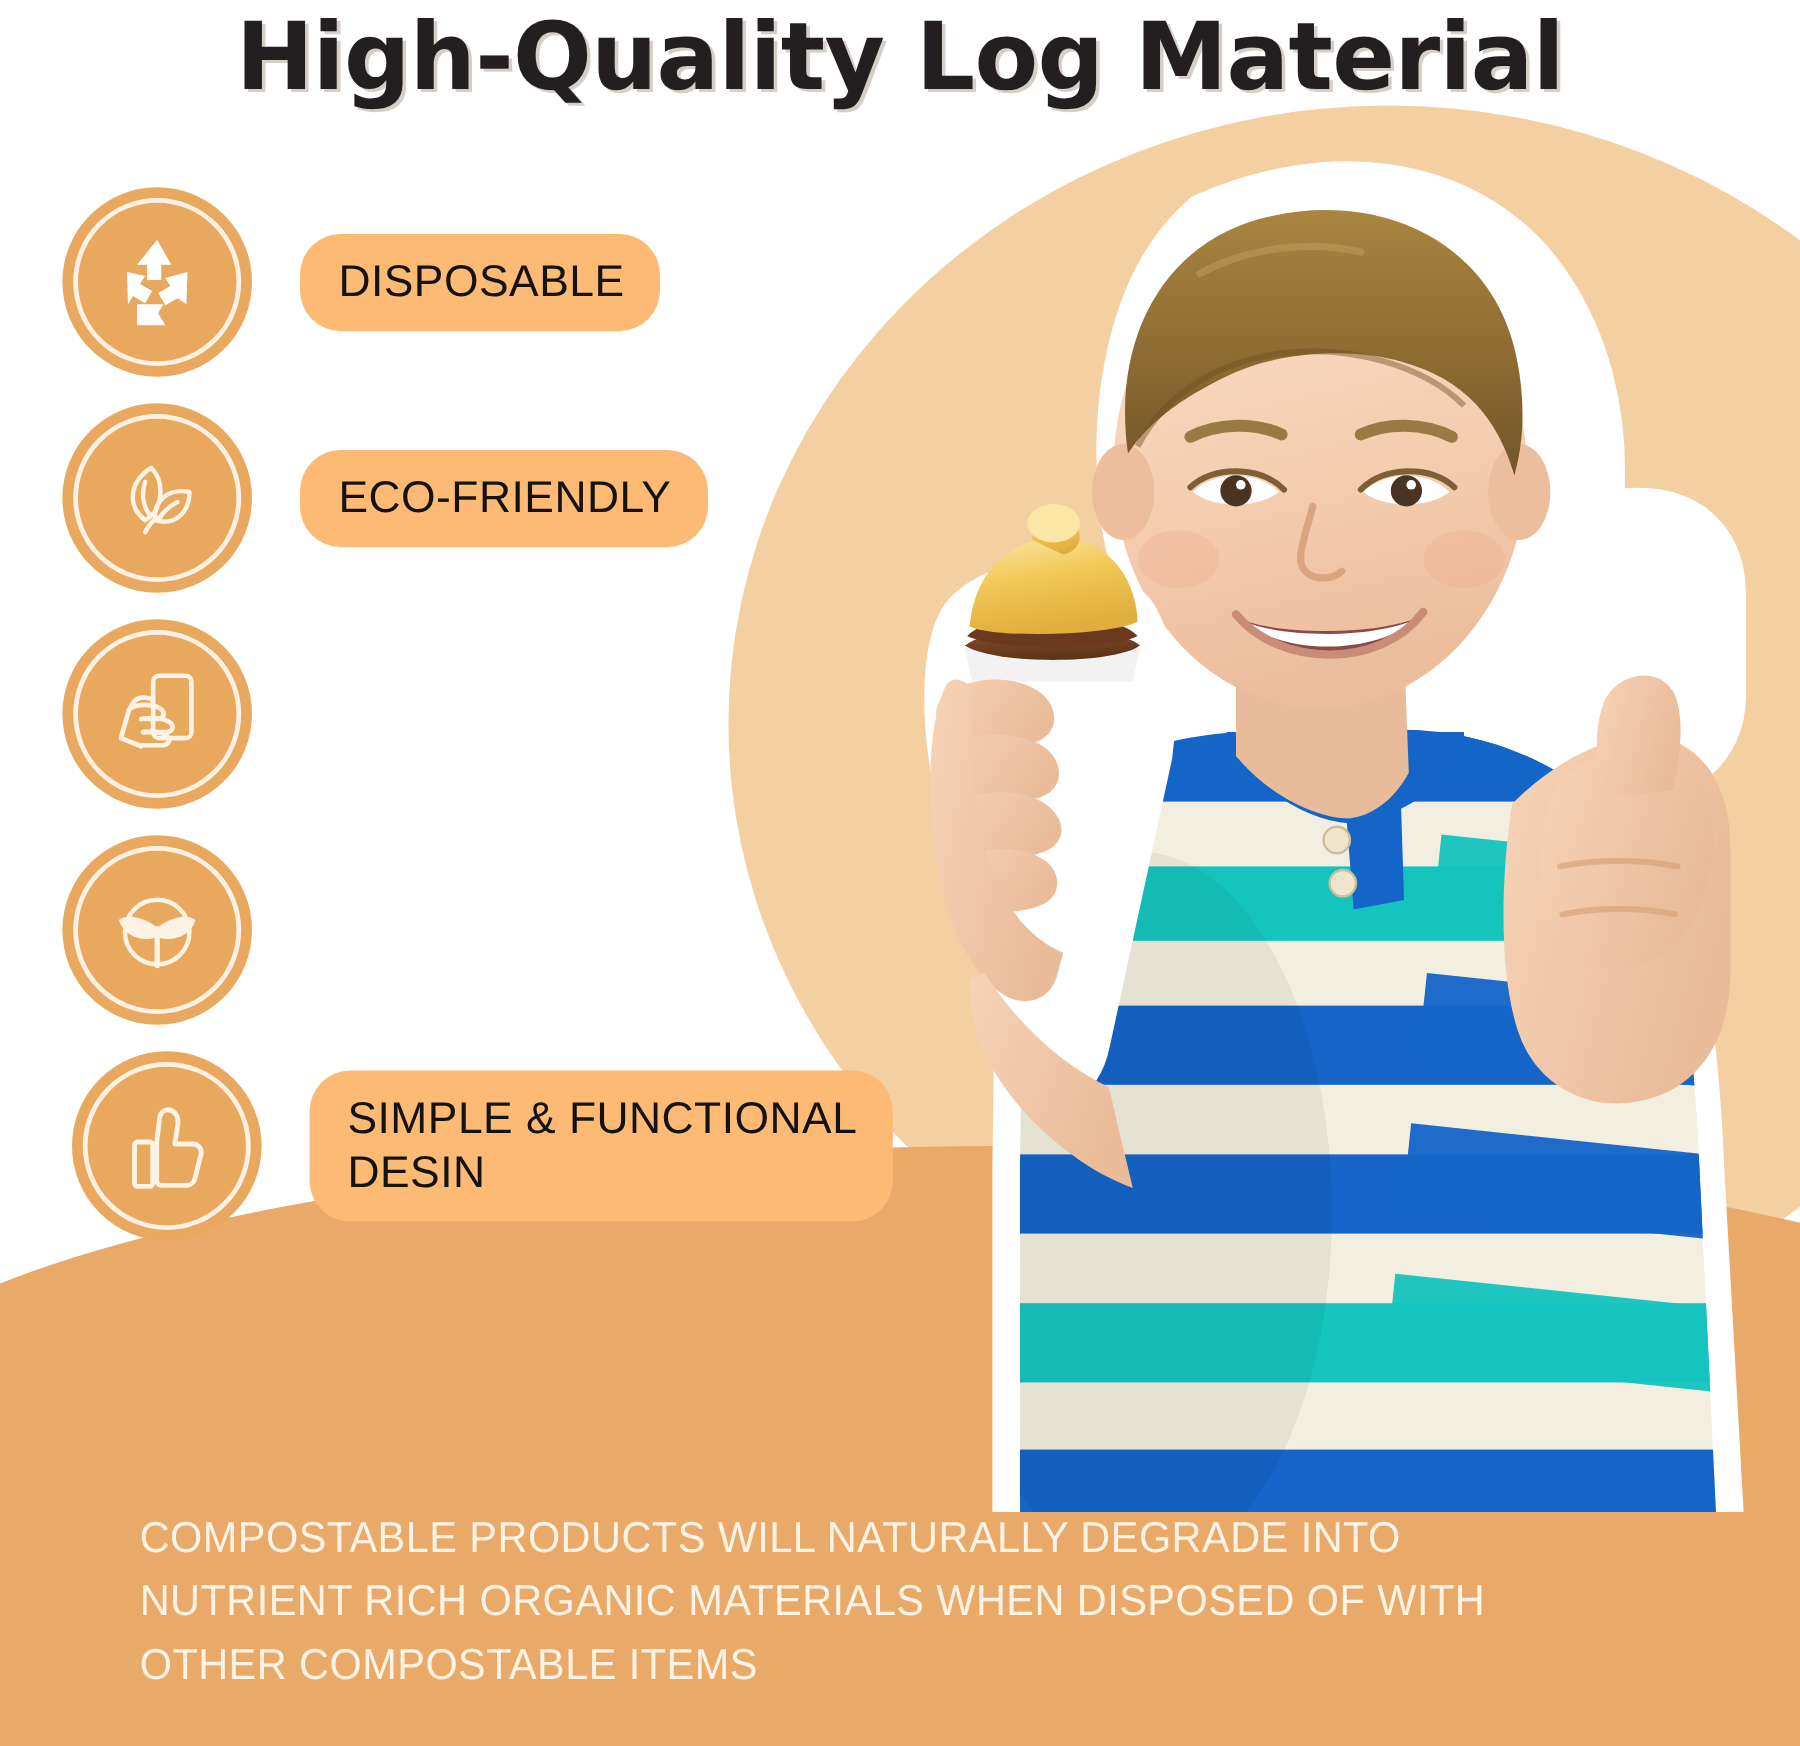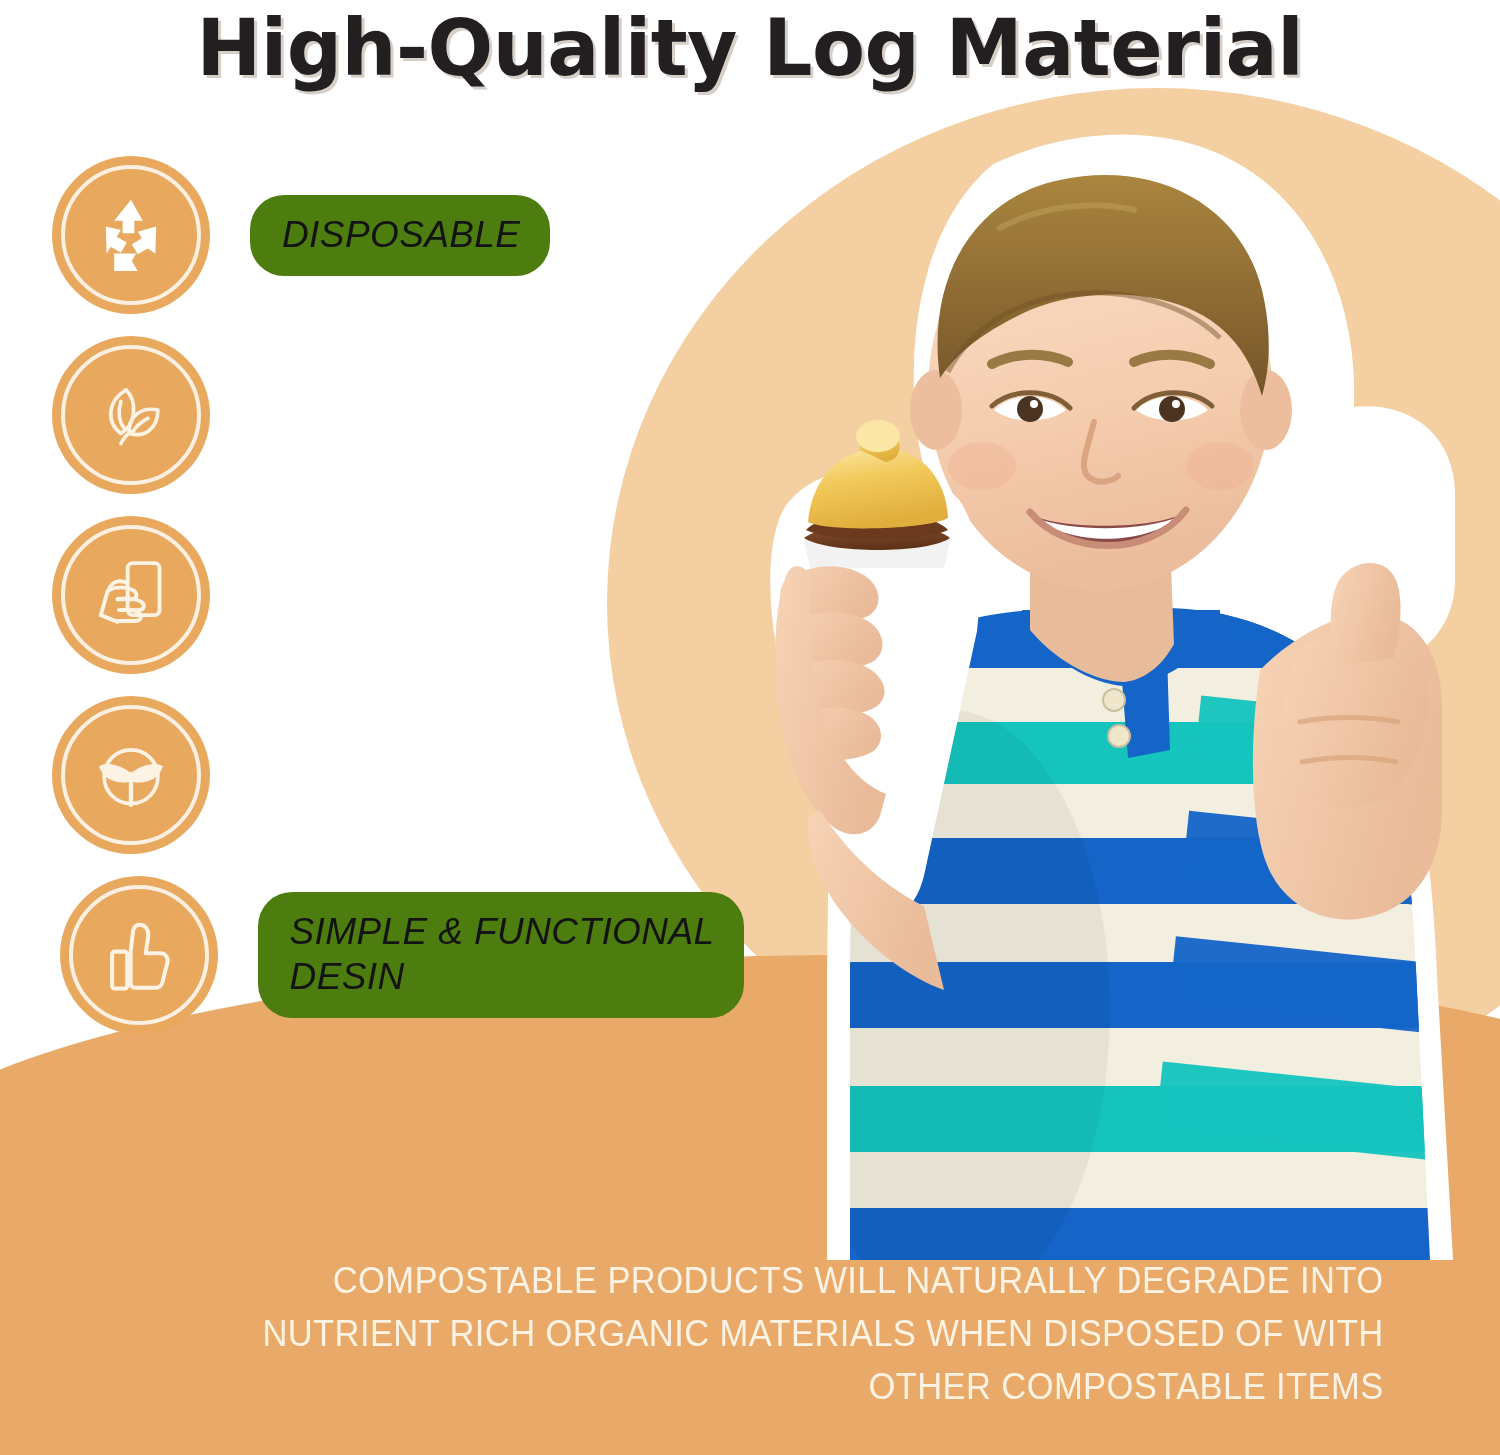--- a/index.html
+++ b/index.html
@@ -107,25 +107,24 @@
   }
   .icon-badge svg {
     position: relative;
     width: 84px;
     height: 84px;
     display: block;
   }
 
   .feature-pill {
     margin-left: 40px;
-    background: #4d7c0f;
+    background: #fdba74;
     border-radius: 34px;
     padding: 17px 30px 19px 32px;
     display: inline-block;
-    font-style: italic;
   }
   .feature-pill .pill-text {
     display: block;
     font-family: "Liberation Sans", sans-serif;
     font-size: 37px;
     line-height: 45px;
     letter-spacing: 0.4px;
     color: #131313;
     white-space: pre-line;
   }
@@ -141,21 +140,21 @@
   }
   .photo svg { width: 100%; height: 100%; display: block; }
 
   
   .footer-caption {
     position: absolute;
     left: 0;
     right: 0;
     bottom: 42px;
     z-index: 7;
-    text-align: right;
+    text-align: left;
     padding: 0 90px;
   }
   .footer-caption .cap-line {
     display: block;
     font-family: "Liberation Sans", sans-serif;
     font-size: 36px;
     line-height: 53px;
     letter-spacing: 0.4px;
     color: #FCF3E4;
     white-space: nowrap;
@@ -343,20 +342,23 @@
     <div class="feature-row">
       <div class="icon-badge">
         <svg viewBox="0 0 100 100" xmlns="http://www.w3.org/2000/svg" fill="none" stroke="#FDF3E4" stroke-width="4.4" stroke-linecap="round" stroke-linejoin="round">
           <path d="M44 20 C22 34 20 58 38 72 C56 62 58 34 44 20 Z"></path>
           <path d="M38 34 C34 46 36 58 42 66"></path>
           <path d="M82 44 C62 40 46 52 48 72 C68 78 82 64 82 44 Z"></path>
           <path d="M70 54 C62 58 56 64 52 70"></path>
           <path d="M38 84 C42 76 46 72 50 70"></path>
         </svg>
       </div>
+      <div class="feature-pill">
+        <span class="pill-text">ECO-FRIENDLY</span>
+      </div>
     </div>
 
     <div class="feature-row">
       <div class="icon-badge">
         <svg viewBox="0 0 100 100" xmlns="http://www.w3.org/2000/svg" fill="none" stroke="#FDF3E4" stroke-width="4.6" stroke-linecap="round" stroke-linejoin="round">
           <rect x="46" y="12" width="38" height="62" rx="6"></rect>
           <path d="M46 36 C38 32 30 33 26 39 L22 46"></path>
           <path d="M24 44 C32 40 44 40 52 44 C58 47 58 53 52 55 L34 55"></path>
           <path d="M34 55 C44 53 56 54 62 58 C67 61 66 67 60 68 L36 68"></path>
           <path d="M36 68 C46 67 56 68 60 72 C64 76 61 81 55 81 L34 81"></path>

